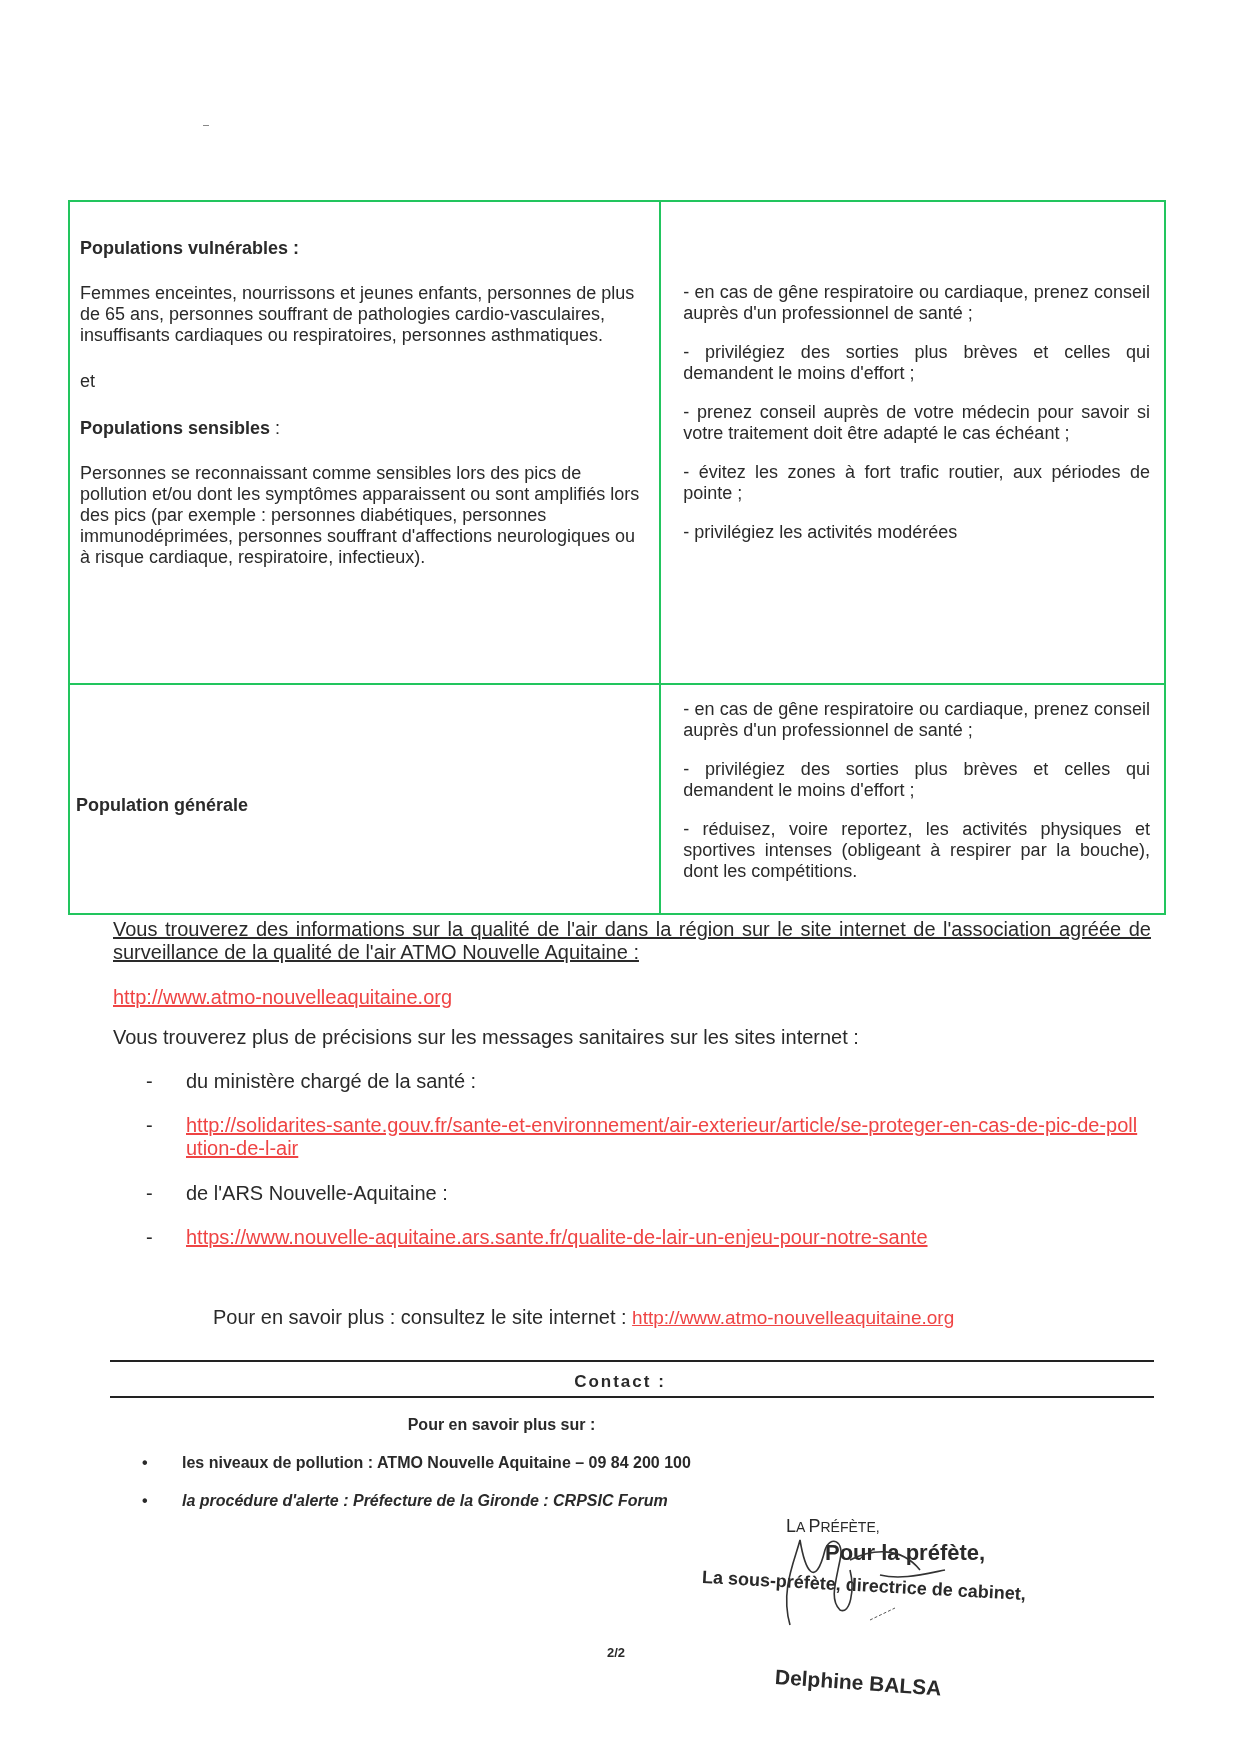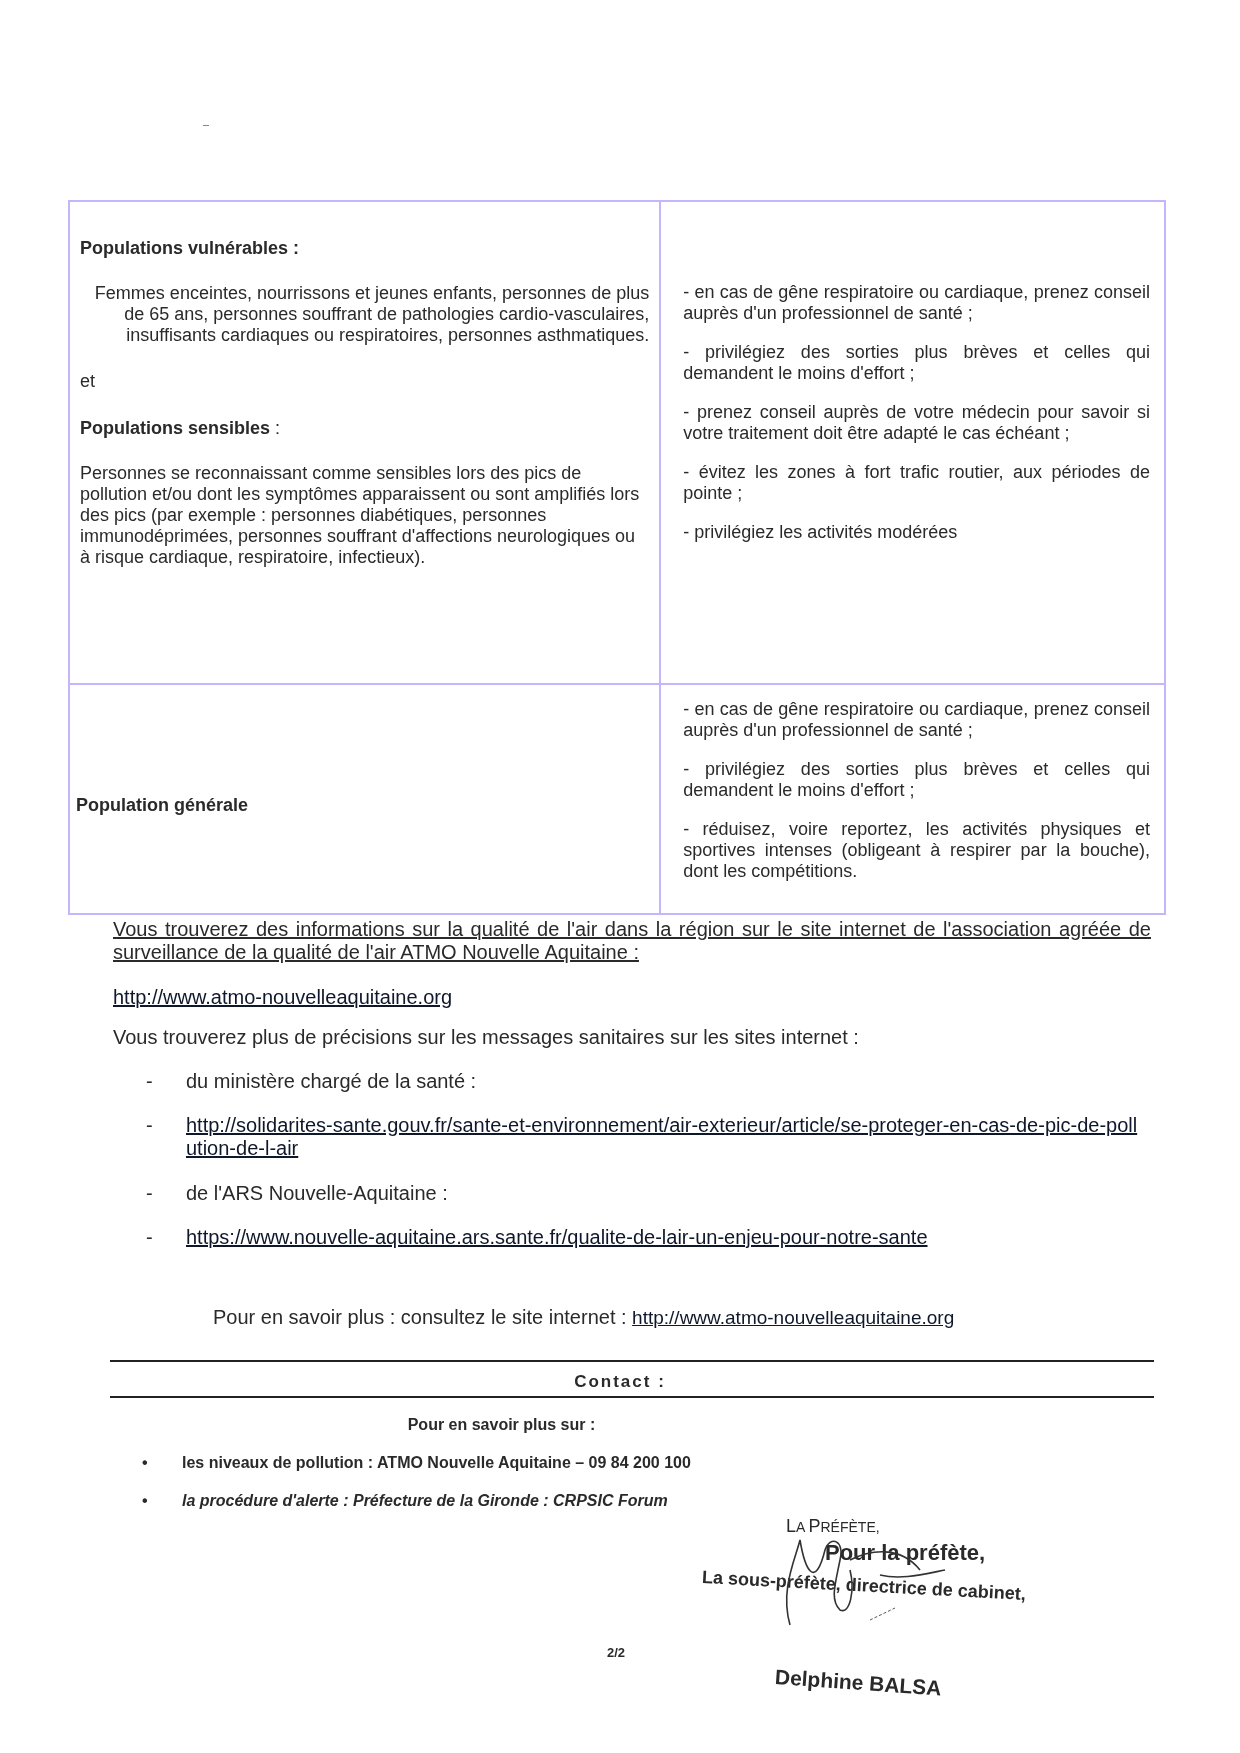--- a/index.html
+++ b/index.html
@@ -1,36 +1,36 @@
 <!DOCTYPE html>
 <html><head>
 <meta charset="utf-8">
 <style>
   html, body { margin: 0; padding: 0; background: #fff; }
   body { width: 1240px; height: 1753px; position: relative; overflow: hidden; color: #2a2a2a; font-family: "Liberation Sans", sans-serif; }
   .dash { position: absolute; left: 203px; top: 125px; width: 6px; height: 1px; background: #888; }
 
   table.advice { position: absolute; left: 68px; top: 200px; width: 1098px; border-collapse: collapse; }
-  table.advice td { border: 2px solid #c4b5fd; vertical-align: top; padding: 0; }
+  table.advice td { border: 2px solid #22c55e; vertical-align: top; padding: 0; }
   td.left { width: 596px; }
   td.right { width: 490px; }
 
   .row1-left { height: 445px; padding: 36px 10px 0 10px !important; font-size: 18px; line-height: 21px; }
   .row1-left .h { font-weight: bold; font-size: 18px; }
   .row1-left p { margin: 0; }
   .row1-right { padding: 80px 14px 0 22px !important; font-size: 18px; line-height: 21px; text-align: justify; }
   .row1-right p, .row2-right p { margin: 0 0 18px 0; }
 
   .row2-left { height: 228px; position: relative; }
   .row2-left .h { position: absolute; left: 6px; top: 110px; font-weight: bold; font-size: 18px; }
   .row2-right { padding: 14px 14px 0 22px !important; font-size: 18px; line-height: 21px; text-align: justify; }
 
   .body-text { position: absolute; left: 113px; width: 1038px; font-size: 20px; line-height: 23px; }
   .justify { text-align: justify; text-align-last: auto; }
-  a.link { color: #0f172a; }
+  a.link { color: #ef4444; }
   .bullet-row { position: absolute; left: 146px; font-size: 20px; line-height: 23px; width: 1000px; }
   .bullet-row .dot { display: inline-block; width: 40px; }
   .bullet-row .content { position: absolute; left: 40px; top: 0; width: 960px; }
 
   .hr { position: absolute; height: 2px; background: #222; }
   .contact-title { position: absolute; left: 0; width: 1240px; text-align: center; top: 1372px; font-size: 17px; font-weight: bold; letter-spacing: 2px; }
   .savoir { position: absolute; left: 0; width: 1003px; text-align: center; top: 1416px; font-size: 16px; font-weight: bold; }
   .contact-item { position: absolute; left: 142px; font-size: 16px; font-weight: bold; }
   .contact-item .b { position: absolute; left: 0; }
   .contact-item .t { position: absolute; left: 40px; white-space: nowrap; }
@@ -47,21 +47,21 @@
 </head>
 <body>
 
 <div class="dash"></div>
 
 <table class="advice">
   <tbody>
       <tr>
     <td class="left row1-left">
       <p class="h">Populations vulnérables :</p>
-      <p style="margin-top:24px;text-align:right;">Femmes enceintes, nourrissons et jeunes enfants, personnes de plus de 65 ans, personnes souffrant de pathologies cardio-vasculaires, insuffisants cardiaques ou respiratoires, personnes asthmatiques.</p>
+      <p style="margin-top:24px;">Femmes enceintes, nourrissons et jeunes enfants, personnes de plus de 65 ans, personnes souffrant de pathologies cardio-vasculaires, insuffisants cardiaques ou respiratoires, personnes asthmatiques.</p>
       <p style="margin-top:25px;">et</p>
       <p style="margin-top:26px;"><span class="h">Populations sensibles</span><span> :</span></p>
       <p style="margin-top:24px;">Personnes se reconnaissant comme sensibles lors des pics de pollution et/ou dont les symptômes apparaissent ou sont amplifiés lors des pics (par exemple : personnes diabétiques, personnes immunodéprimées, personnes souffrant d'affections neurologiques ou à risque cardiaque, respiratoire, infectieux).</p>
     </td>
     <td class="right row1-right">
       <p>- en cas de gêne respiratoire ou cardiaque, prenez conseil auprès d'un professionnel de santé ;</p>
       <p>- privilégiez des sorties plus brèves et celles qui demandent le moins d'effort ;</p>
       <p>- prenez conseil auprès de votre médecin pour savoir si votre traitement doit être adapté le cas échéant ;</p>
       <p>- évitez les zones à fort trafic routier, aux périodes de pointe ;</p>
       <p>- privilégiez les activités modérées</p>

